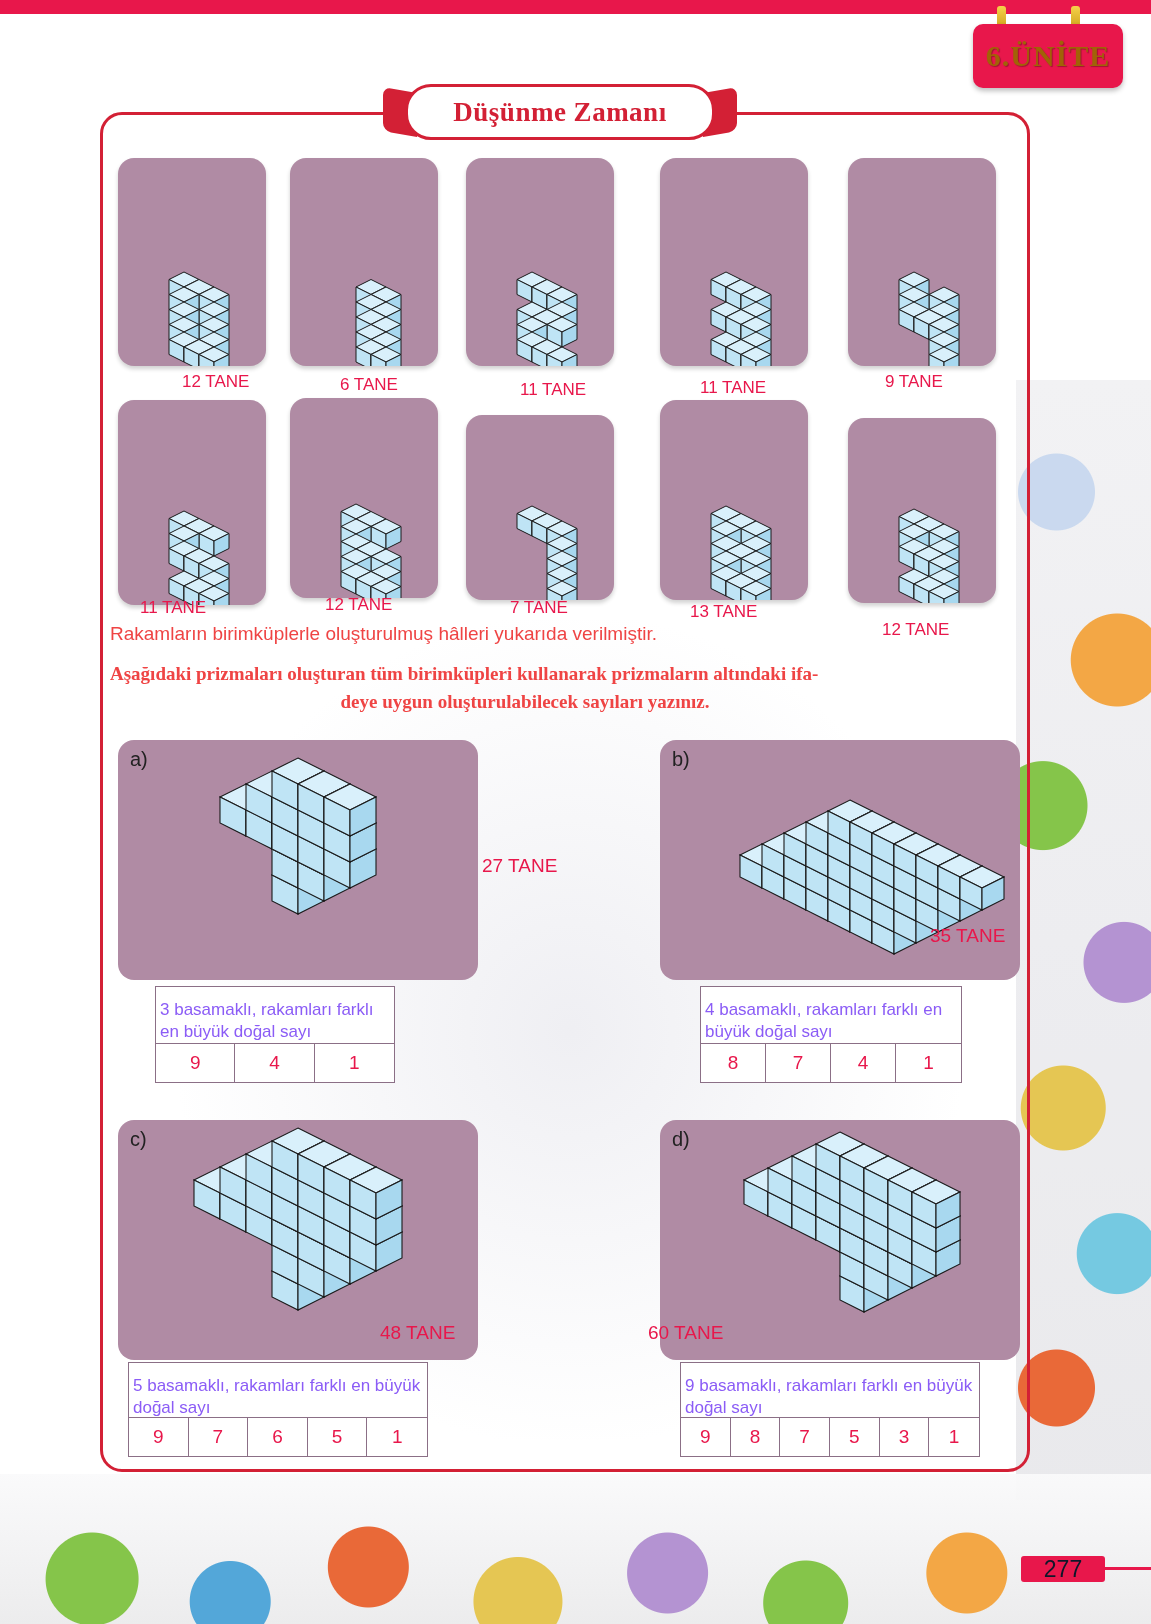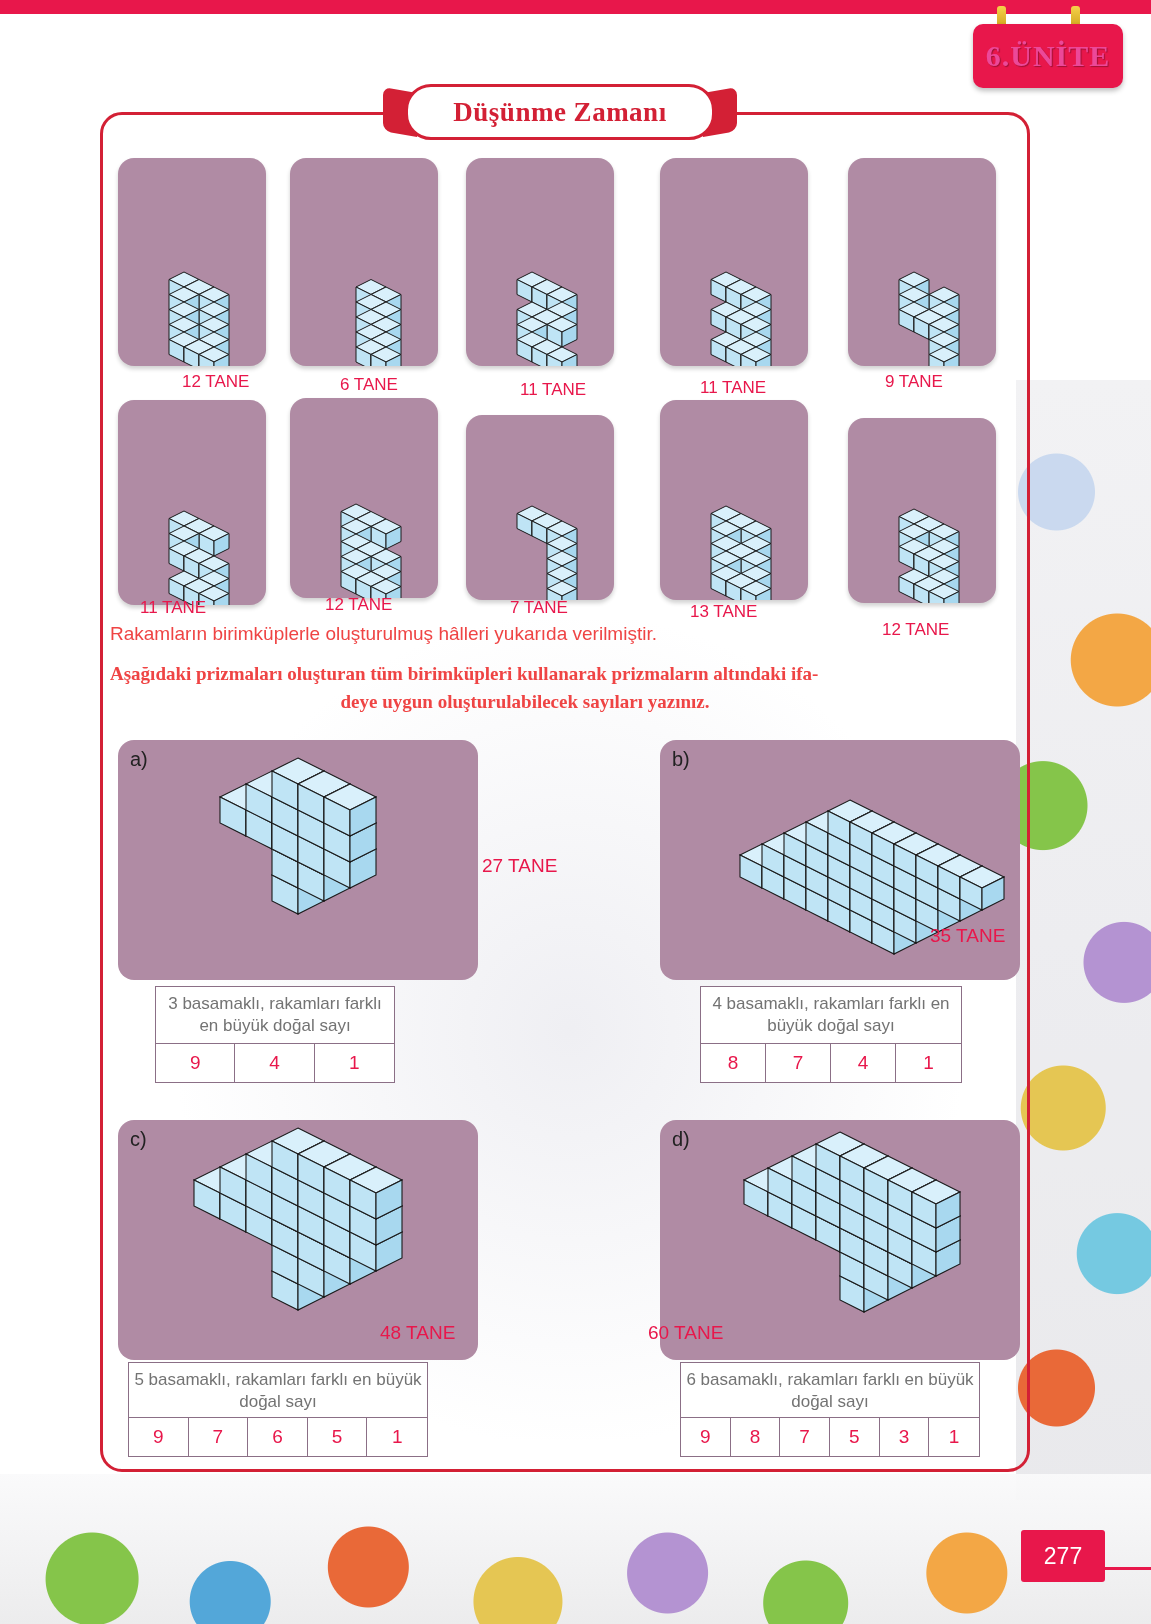--- a/index.html
+++ b/index.html
@@ -82,21 +82,21 @@
     border-radius: 10px;
     box-shadow: 0 3px 5px rgba(0,0,0,0.25);
   }
   .unit-badge .plate-text {
     position: absolute;
     top: 18px; left: 0;
     width: 150px; height: 64px;
     display: flex;
     align-items: center;
     justify-content: center;
-    color: #ec4899;
+    color: #a16207;
     font-size: 30px;
     font-weight: bold;
     font-family: "Liberation Serif", serif;
     letter-spacing: 1px;
     text-shadow: 1px 1px 1px rgba(0,0,0,0.3);
     text-align: center;
   }
 
   
   .frame {
@@ -185,24 +185,24 @@
     z-index: 14;
     white-space: nowrap;
   }
 
   
   .caption-box {
     position: absolute;
     border: 1px solid #8b6f86;
     background: #ffffff;
     z-index: 14;
-    text-align: center;
+    text-align: left;
     font-size: 17px;
-    color: #737373;
-    padding: 6px 4px 4px 4px;
+    color: #8b5cf6;
+    padding: 12px 4px 4px 4px;
     line-height: 1.3;
   }
   .digit-boxes {
     position: absolute;
     display: flex;
     z-index: 14;
     background: #ffffff;
     border: 1px solid #8b6f86;
     border-top: none;
   }
@@ -214,23 +214,23 @@
     font-size: 19px;
     color: #e8174b;
     height: 38px;
   }
   .digit-boxes .cell:last-child { border-right: none; }
 
   
   .page-num {
     position: absolute;
     right: 46px; bottom: 42px;
-    width: 84px; height: 52px;
+    width: 84px; height: 26px;
     background: #e8174b;
-    color: #ffffff;
+    color: #0f172a;
     display: flex; align-items: center; justify-content: center;
     font-size: 23px;
     border-radius: 3px;
     z-index: 25;
   }
   .page-rule {
     position: absolute;
     right: 0; bottom: 54px;
     width: 46px; height: 3px;
     background: #e8174b;
@@ -1052,21 +1052,21 @@
         <path d="M 72 -12 L 96 0 L 72 12 L 48 0 Z" fill="#d9f0fb" stroke="#1a1a1a" stroke-width="1.1"></path>
         <path d="M 48 0 L 72 12 L 72 36 L 48 24 Z" fill="#bfe4f5" stroke="#1a1a1a" stroke-width="1.1"></path>
         <path d="M 72 12 L 96 0 L 96 24 L 72 36 Z" fill="#a8d8ef" stroke="#1a1a1a" stroke-width="1.1"></path>
         <path d="M 96 0 L 120 12 L 96 24 L 72 12 Z" fill="#d9f0fb" stroke="#1a1a1a" stroke-width="1.1"></path>
         <path d="M 72 12 L 96 24 L 96 48 L 72 36 Z" fill="#bfe4f5" stroke="#1a1a1a" stroke-width="1.1"></path>
         <path d="M 96 24 L 120 12 L 120 36 L 96 48 Z" fill="#a8d8ef" stroke="#1a1a1a" stroke-width="1.1"></path>
       </g>
   </svg>
 </div>
 <div class="prism-count" style="top:1322px; left:648px;">60 TANE</div>
-<div class="caption-box" style="top:1362px; left:680px; width:300px; height:56px;">6 basamaklı, rakamları farklı en büyük doğal sayı</div>
+<div class="caption-box" style="top:1362px; left:680px; width:300px; height:56px;">9 basamaklı, rakamları farklı en büyük doğal sayı</div>
 <div class="digit-boxes" id="answer-d" style="top:1418px; left:680px; width:300px;">
     <div class="cell" style="width:16.666666666666668%">9</div>
     <div class="cell" style="width:16.666666666666668%">8</div>
     <div class="cell" style="width:16.666666666666668%">7</div>
     <div class="cell" style="width:16.666666666666668%">5</div>
     <div class="cell" style="width:16.666666666666668%">3</div>
     <div class="cell" style="width:16.666666666666668%">1</div>
   </div>
 
 <div class="page-rule"></div>

